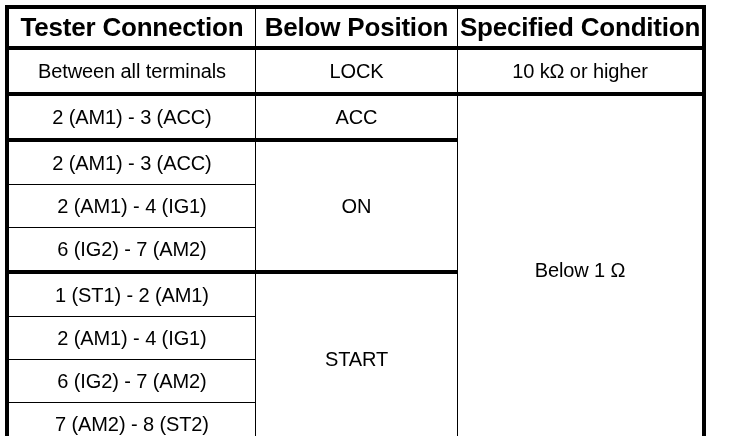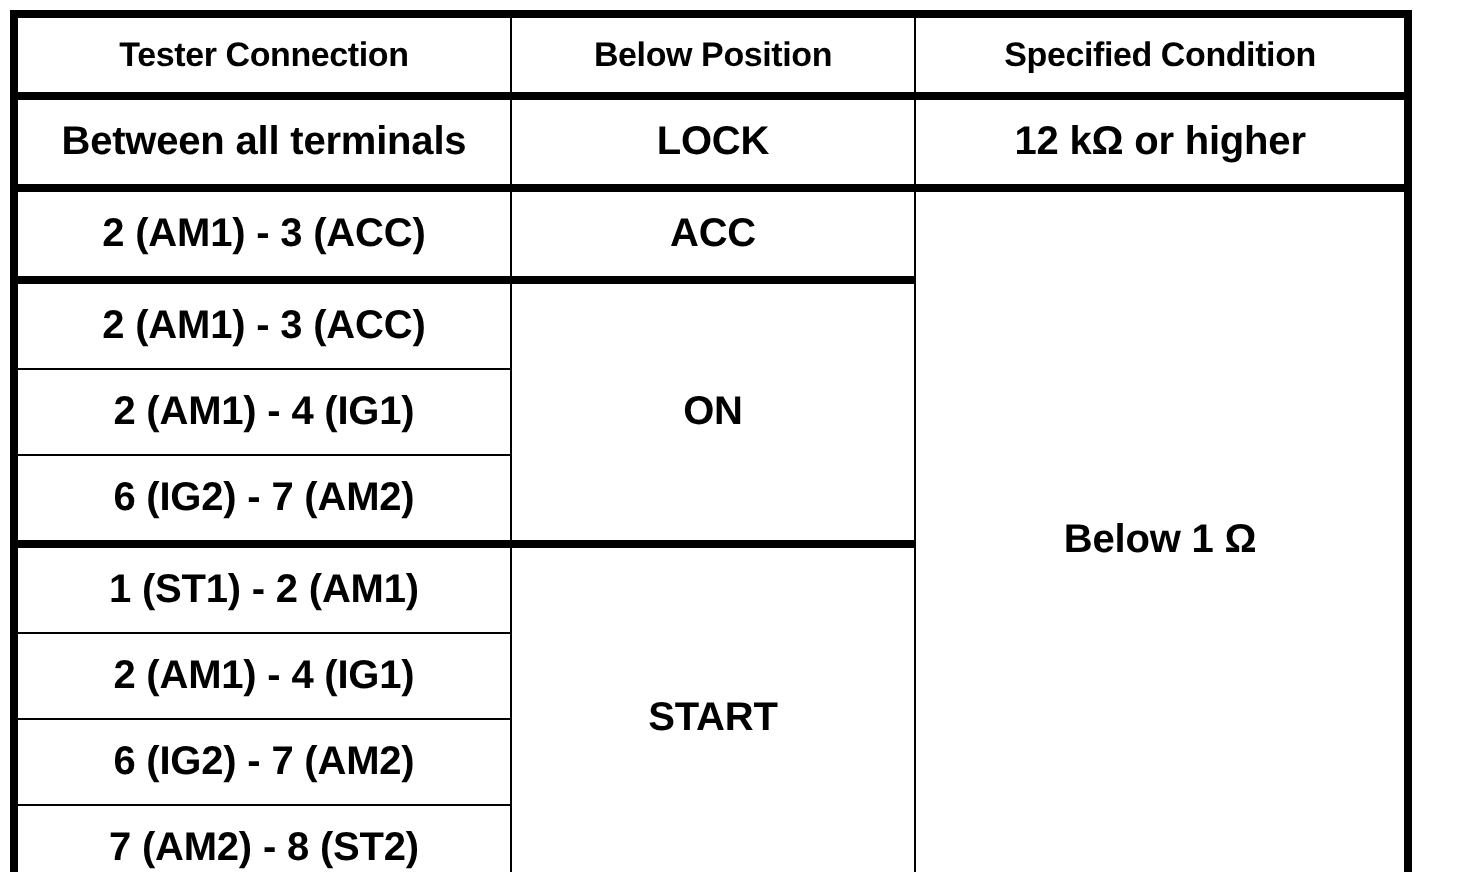--- a/index.html
+++ b/index.html
@@ -36,32 +36,32 @@
     border: 4px solid #000000;
   }
 
   table.spec-table td,
   table.spec-table th {
     border: 1px solid #000000;
     text-align: center;
     vertical-align: middle;
     padding: 0;
     background: #ffffff;
-    font-weight: bold;
+    font-weight: normal;
   }
 
   
   col.c1 { width: 247px; }
   col.c2 { width: 201px; }
   col.c3 { width: 245px; }
 
   
   tr.header-row th {
     font-weight: bold;
-    font-size: 17px;
+    font-size: 26px;
     height: 37px;
     letter-spacing: -0.2px;
     border-bottom: 4px solid #000000;
   }
 
   
   td.cell {
     font-size: 20px;
     height: 42px;
     letter-spacing: -0.1px;
@@ -88,21 +88,21 @@
         <th>Tester Connection</th>
         <th>Below Position</th>
         <th>Specified Condition</th>
       </tr>
     </thead>
     <tbody>
 
       <tr>
         <td class="cell thick-bottom">Between all terminals</td>
         <td class="cell thick-bottom">LOCK</td>
-        <td class="cell thick-bottom">12 kΩ or higher</td>
+        <td class="cell thick-bottom">10 kΩ or higher</td>
       </tr>
 
       <tr>
         <td class="cell thick-bottom">2 (AM1) - 3 (ACC)</td>
         <td class="cell thick-bottom">ACC</td>
         <td class="cell" rowspan="8">Below 1 Ω</td>
       </tr>
 
       <tr>
         <td class="cell">2 (AM1) - 3 (ACC)</td>

